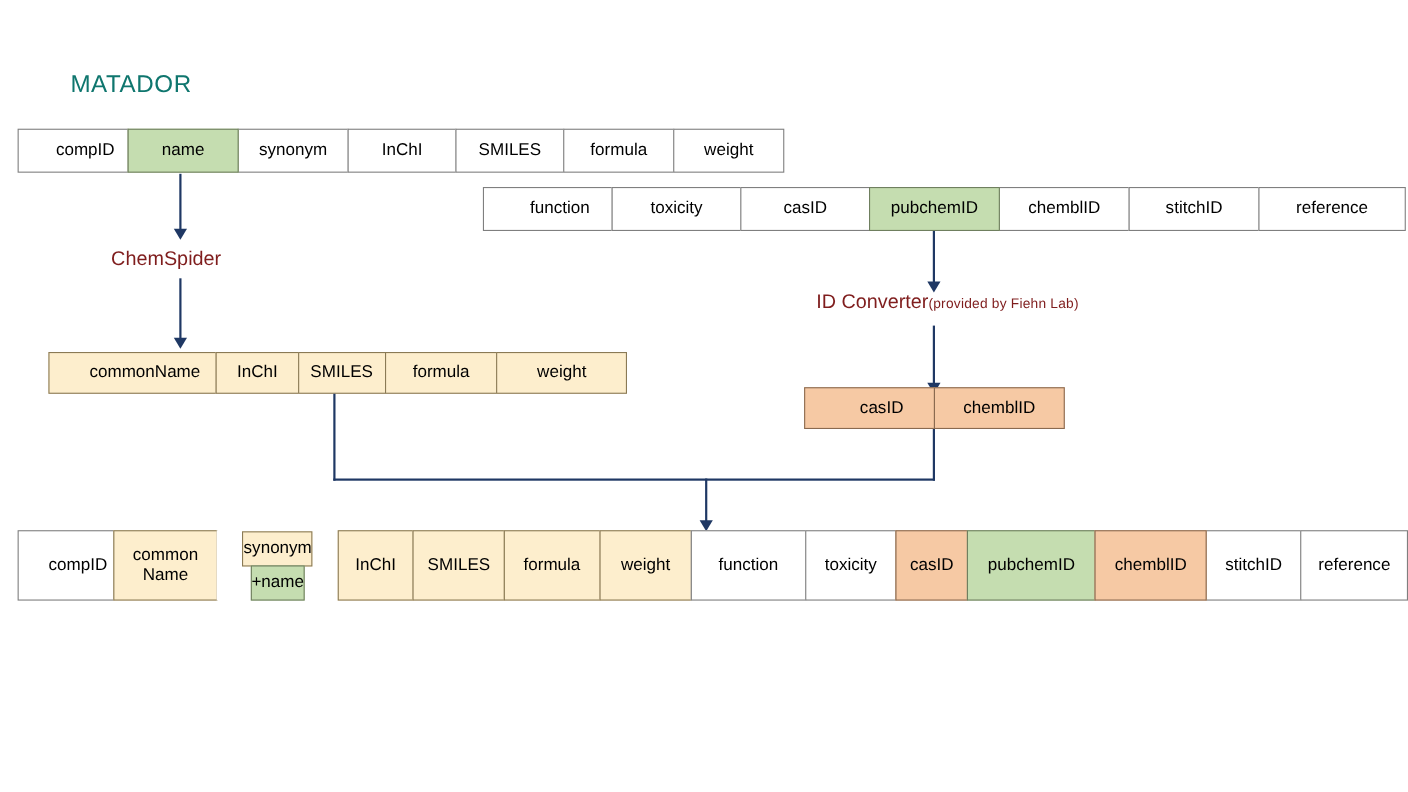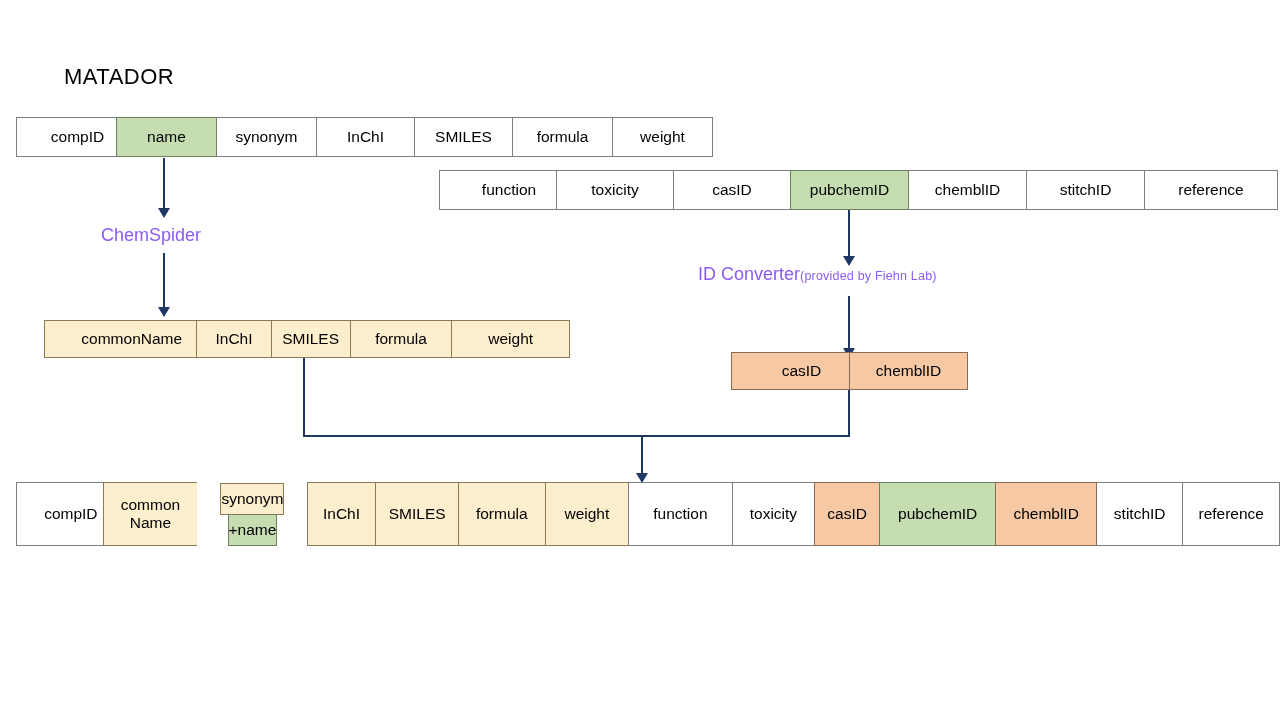--- a/index.html
+++ b/index.html
@@ -5,24 +5,24 @@
   html,body{margin:0;padding:0;}
   body{
     width:1280px;height:720px;background:#ffffff;
     font-family:"Liberation Sans", sans-serif;
     color:#000000;overflow:hidden;position:relative;
   }
   #stage{position:absolute;left:0;top:0;width:1280px;height:720px;}
 
   .title{
     position:absolute;font-size:22px;letter-spacing:.5px;
-    color:#000000;white-space:nowrap;
+    color:#0f766e;white-space:nowrap;
   }
   .label{
-    position:absolute;font-size:18px;color:#8b5cf6;white-space:nowrap;
+    position:absolute;font-size:18px;color:#7f1d1d;white-space:nowrap;
   }
   .label .sub{font-size:12.5px;letter-spacing:.2px;}
 
   
   .row{position:absolute;display:flex;box-sizing:border-box;}
   .cell{
     box-sizing:border-box;
     border:1px solid #7f7f7f;
     margin-left:-1px;
     display:flex;align-items:center;justify-content:center;
@@ -100,21 +100,21 @@
       <div class="cell tan" style="width: 155px;">commonName</div>
       <div class="cell tan" style="width: 76px;">InChI</div>
       <div class="cell tan" style="width: 81px;">SMILES</div>
       <div class="cell tan" style="width: 104px;">formula</div>
       <div class="cell tan" style="width: 120px;">weight</div>
     </div>
 
   <div class="vline" style="left:848px;top:210px;height:48px;"></div>
   <div class="arrowhead" style="left:843px;top:256px;"></div>
 
-  <div class="label" style="left:698px;top:264px;">
+  <div class="label" style="left:742px;top:264px;">
     <span>ID Converter</span><span class="sub">(provided by Fiehn Lab)</span>
   </div>
 
   <div class="vline" style="left:848px;top:296px;height:54px;"></div>
   <div class="arrowhead" style="left:843px;top:348px;"></div>
 
   <div class="row" id="row4" style="left:731px;top:352px;width:237px;height:38px;">
       <div class="cell orange" style="width: 119px;">casID</div>
       <div class="cell orange" style="width: 119px;">chemblID</div>
     </div>

